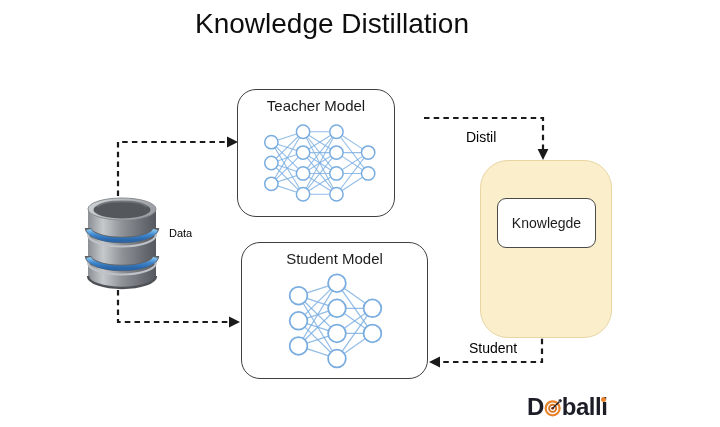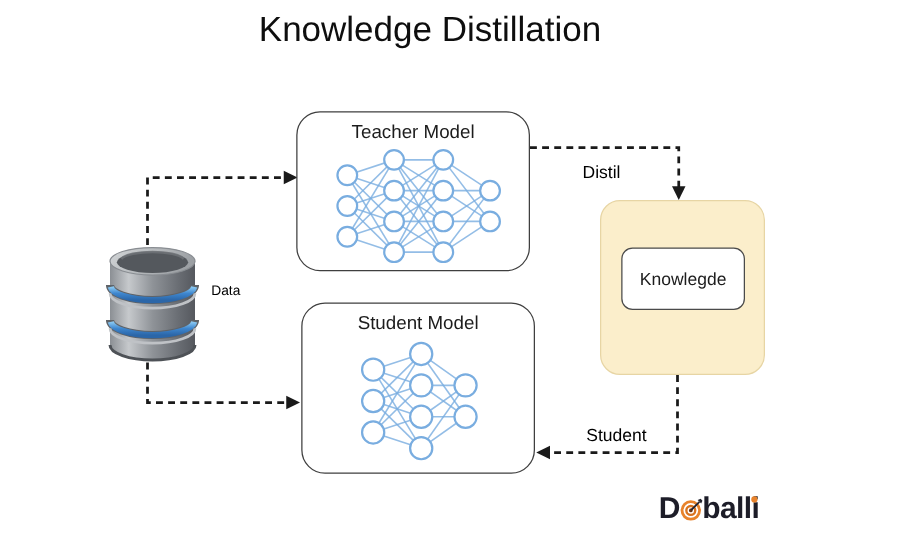--- a/index.html
+++ b/index.html
@@ -3,40 +3,40 @@
 <meta charset="utf-8">
 <style>
   html,body{margin:0;padding:0;background:#fff;}
   #canvas{
     position:relative;width:720px;height:427px;background:#ffffff;overflow:hidden;
     font-family:"Liberation Sans",sans-serif;color:#141414;
   }
   .abs{position:absolute;}
   
   #title{
-    left:344px;top:8px;transform:translateX(-50%);
+    left:332px;top:8px;transform:translateX(-50%);
     font-size:28px;font-weight:400;color:#0e0e0e;white-space:nowrap;
   }
   
   .model-box{
     background:#fff;border:1.6px solid var(--box-border,#3f3f3f);border-radius:19px;
     box-sizing:border-box;
   }
-  #teacher-box{left:237px;top:89px;width:187px;height:128px;}
+  #teacher-box{left:237px;top:89px;width:158px;height:128px;}
   #student-box{left:241px;top:242px;width:187px;height:137px;}
   .model-label{
     position:absolute;left:0;right:0;top:7px;text-align:center;
     font-size:15px;color:#1c1c1c;
   }
   .net-svg{position:absolute;left:0;top:0;width:100%;height:100%;}
   .nn-edge{stroke:var(--network,#79ade0);stroke-width:1.3;opacity:.8;}
   .nn-node{fill:#ffffff;stroke:var(--network,#79ade0);stroke-width:1.8;}
   
   #knowledge-container{
-    left:480px;top:160px;width:132px;height:140px;border-radius:16px;
+    left:480px;top:160px;width:132px;height:178px;border-radius:28px;
     background:var(--knowledge-fill,#fbeecb);border:1.5px solid var(--knowledge-border,#e7d5a4);
     box-sizing:border-box;
   }
   #knowledge-box{
     position:absolute;left:16px;top:37px;width:99px;height:50px;background:#ffffff;
     border:1.4px solid #4a4a4a;border-radius:9px;box-sizing:border-box;
     display:flex;align-items:center;justify-content:center;font-size:14px;color:#1c1c1c;
   }
   
   #overlay{left:0;top:0;width:720px;height:427px;pointer-events:none;}

